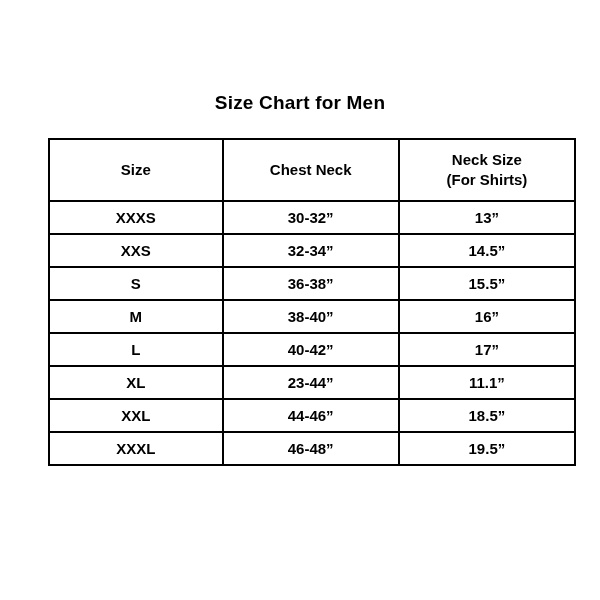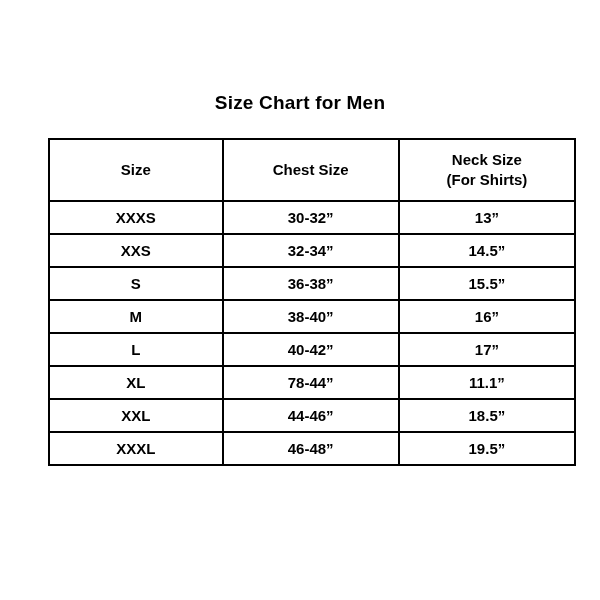--- a/index.html
+++ b/index.html
@@ -69,21 +69,21 @@
 
   <div class="chart-title">Size Chart for Men</div>
 
   <table class="size-table">
     <thead>
       <tr>
         <th class="col-size">
           <span>Size</span>
         </th>
         <th class="col-chest">
-          <span>Chest Size</span>
+          <span>Chest Neck</span>
         </th>
         <th class="col-neck">
           <span>Neck Size</span>
           <span class="sub-line">(For Shirts)</span>
         </th>
       </tr>
     </thead>
     <tbody>
       <tr>
         <td>XXXS</td>
@@ -105,21 +105,21 @@
         <td>38-40”</td>
         <td>16”</td>
       </tr>
       <tr>
         <td>L</td>
         <td>40-42”</td>
         <td>17”</td>
       </tr>
       <tr>
         <td>XL</td>
-        <td>78-44”</td>
+        <td>23-44”</td>
         <td>11.1”</td>
       </tr>
       <tr>
         <td>XXL</td>
         <td>44-46”</td>
         <td>18.5”</td>
       </tr>
       <tr>
         <td>XXXL</td>
         <td>46-48”</td>

